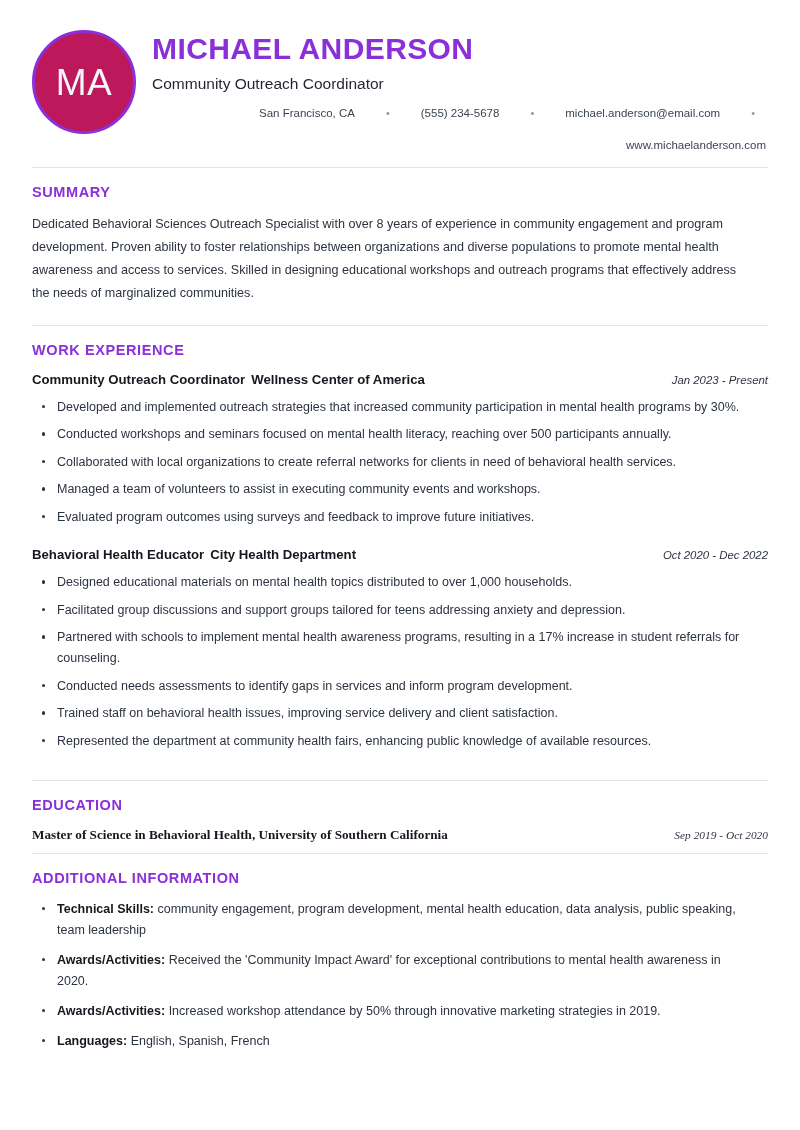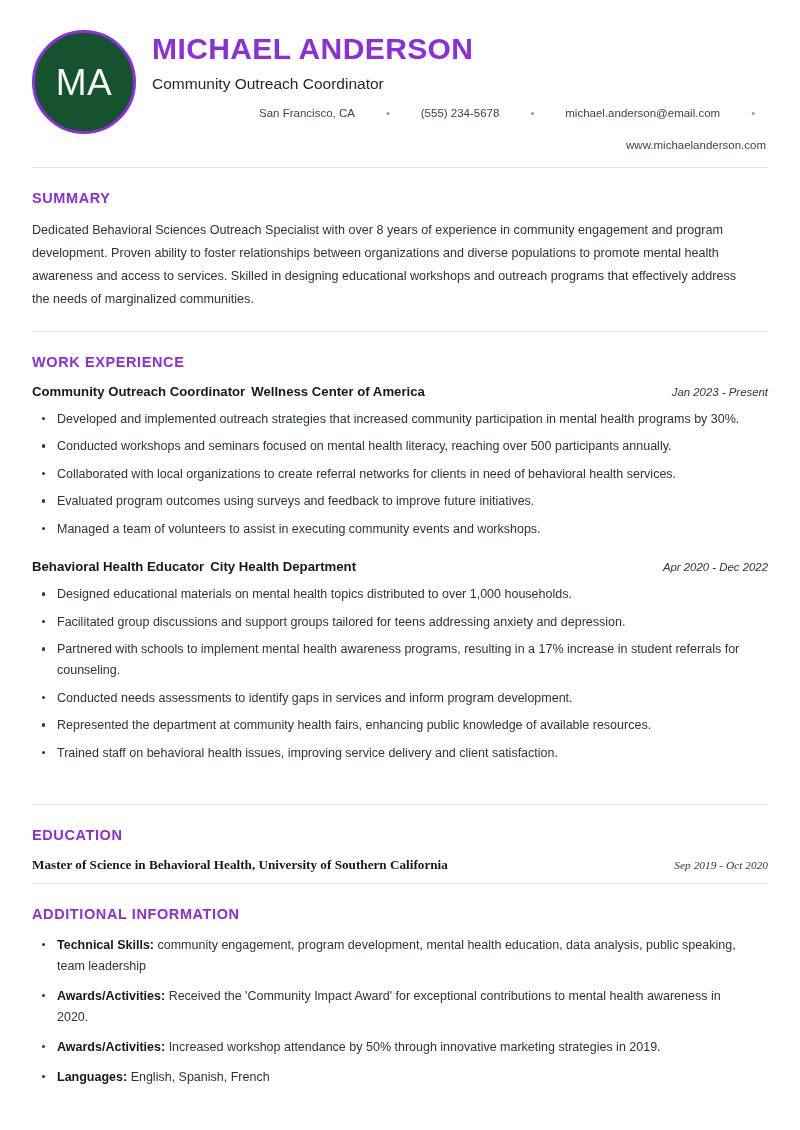--- a/index.html
+++ b/index.html
@@ -30,21 +30,21 @@
     align-items: flex-start;
     padding-top: 28px;
     padding-bottom: 14px;
   }
 
   .avatar {
     width: 104px;
     height: 104px;
     min-width: 104px;
     border-radius: 50%;
-    background: #14532d;
+    background: #be185d;
     border: 3px solid #8b2fd9;
     display: flex;
     align-items: center;
     justify-content: center;
     margin-right: 16px;
     margin-top: 2px;
   }
 
   .avatar-initials {
     color: #f4f6f8;
@@ -93,26 +93,26 @@
   .contact-sep {
     color: #8d95a3;
     font-size: 11px;
     padding: 0 11px;
     line-height: 1;
   }
 
   
   .section {
     border-top: 1px solid #e3e4e8;
-    padding-top: 22px;
+    padding-top: 16px;
   }
 
   .section-summary { margin-top: 2px; }
   .section-work { margin-top: 20px; }
-  .section-education { margin-top: 40px; }
+  .section-education { margin-top: 28px; }
   .section-additional { margin-top: 10px; }
 
   .section-title {
     color: #8b2fd9;
     font-size: 14.5px;
     font-weight: bold;
     letter-spacing: 0.6px;
     margin-bottom: 13px;
   }
 
@@ -267,36 +267,36 @@
     <div id="work-entries">
         <div class="entry">
           <div class="entry-head">
             <div class="entry-heading"><span class="entry-role">Community Outreach Coordinator</span><span class="entry-company">Wellness Center of America</span></div>
             <div class="entry-date">Jan 2023 - Present</div>
           </div>
           <ul class="bullets">
             <li>Developed and implemented outreach strategies that increased community participation in mental health programs by 30%.</li>
             <li>Conducted workshops and seminars focused on mental health literacy, reaching over 500 participants annually.</li>
             <li>Collaborated with local organizations to create referral networks for clients in need of behavioral health services.</li>
+            <li>Managed a team of volunteers to assist in executing community events and workshops.</li>
             <li>Evaluated program outcomes using surveys and feedback to improve future initiatives.</li>
-            <li>Managed a team of volunteers to assist in executing community events and workshops.</li>
           </ul>
         </div>
         <div class="entry">
           <div class="entry-head">
             <div class="entry-heading"><span class="entry-role">Behavioral Health Educator</span><span class="entry-company">City Health Department</span></div>
-            <div class="entry-date">Apr 2020 - Dec 2022</div>
+            <div class="entry-date">Oct 2020 - Dec 2022</div>
           </div>
           <ul class="bullets">
             <li>Designed educational materials on mental health topics distributed to over 1,000 households.</li>
             <li>Facilitated group discussions and support groups tailored for teens addressing anxiety and depression.</li>
             <li>Partnered with schools to implement mental health awareness programs, resulting in a 17% increase in student referrals for counseling.</li>
             <li>Conducted needs assessments to identify gaps in services and inform program development.</li>
+            <li>Trained staff on behavioral health issues, improving service delivery and client satisfaction.</li>
             <li>Represented the department at community health fairs, enhancing public knowledge of available resources.</li>
-            <li>Trained staff on behavioral health issues, improving service delivery and client satisfaction.</li>
           </ul>
         </div>
       </div>
   </div>
 
   <div class="section section-education">
     <div class="section-title">EDUCATION</div>
     <div id="education-entries">
         <div class="edu-head">
           <div class="edu-degree">Master of Science in Behavioral Health, University of Southern California</div>

